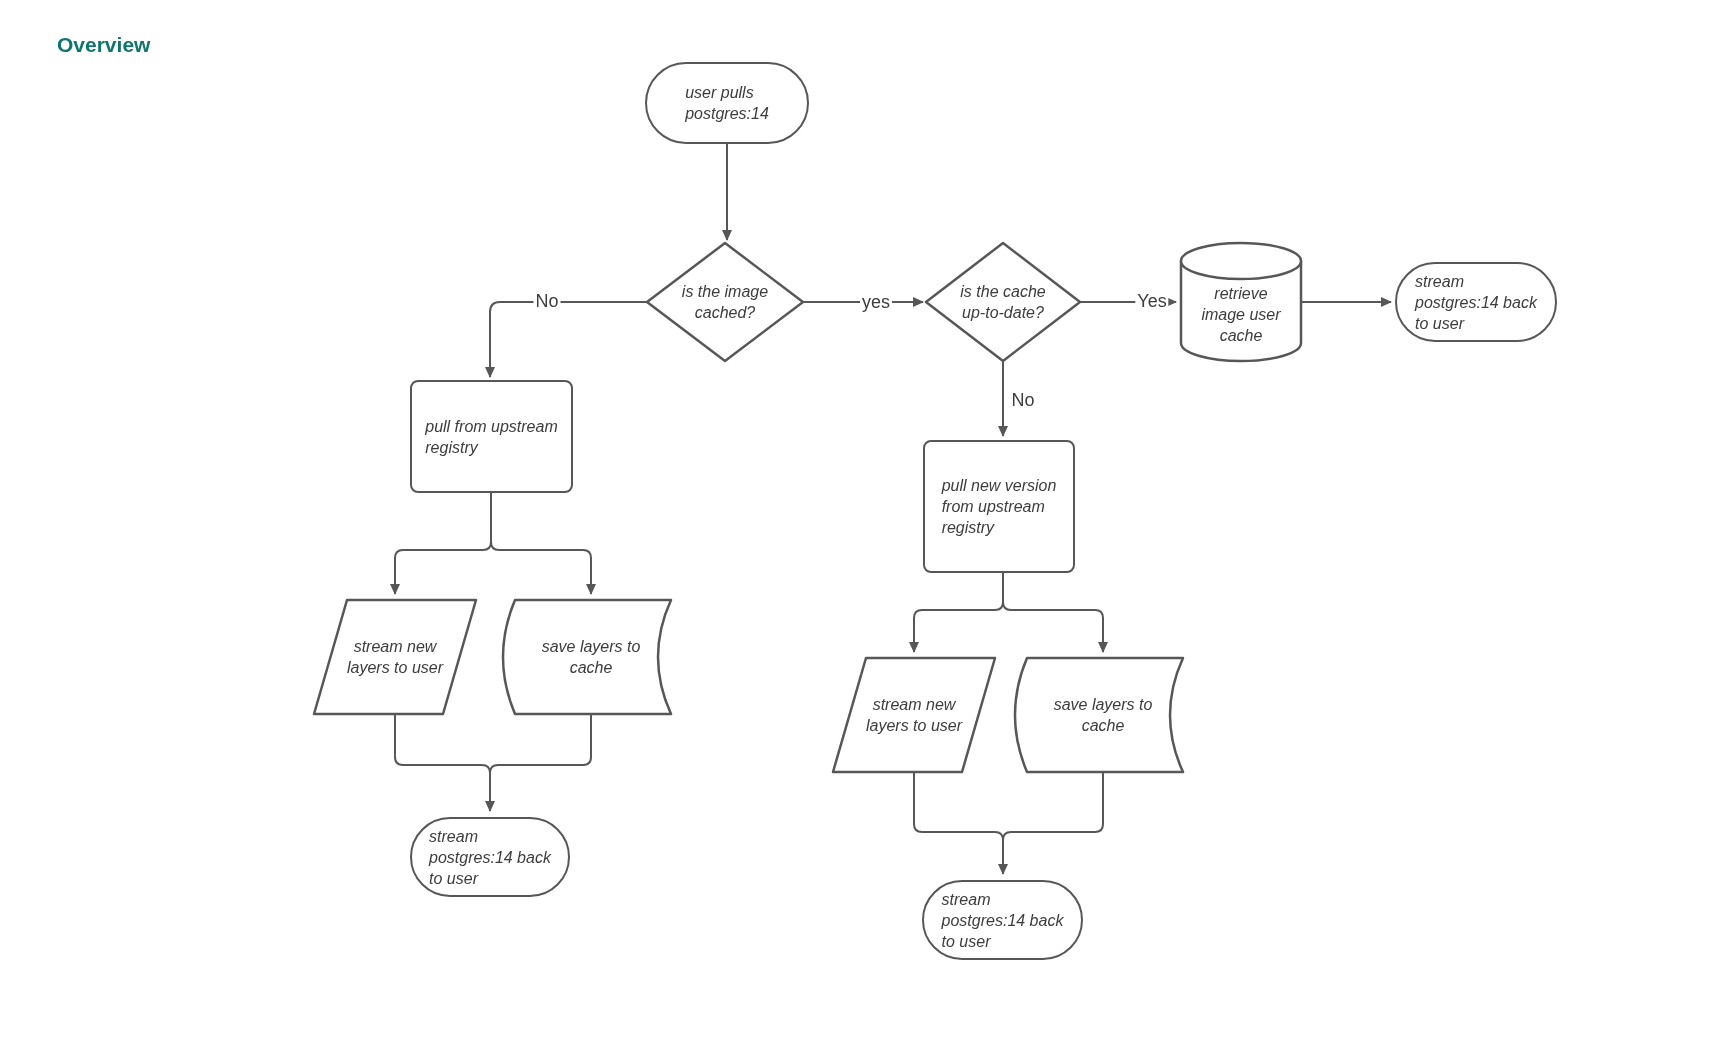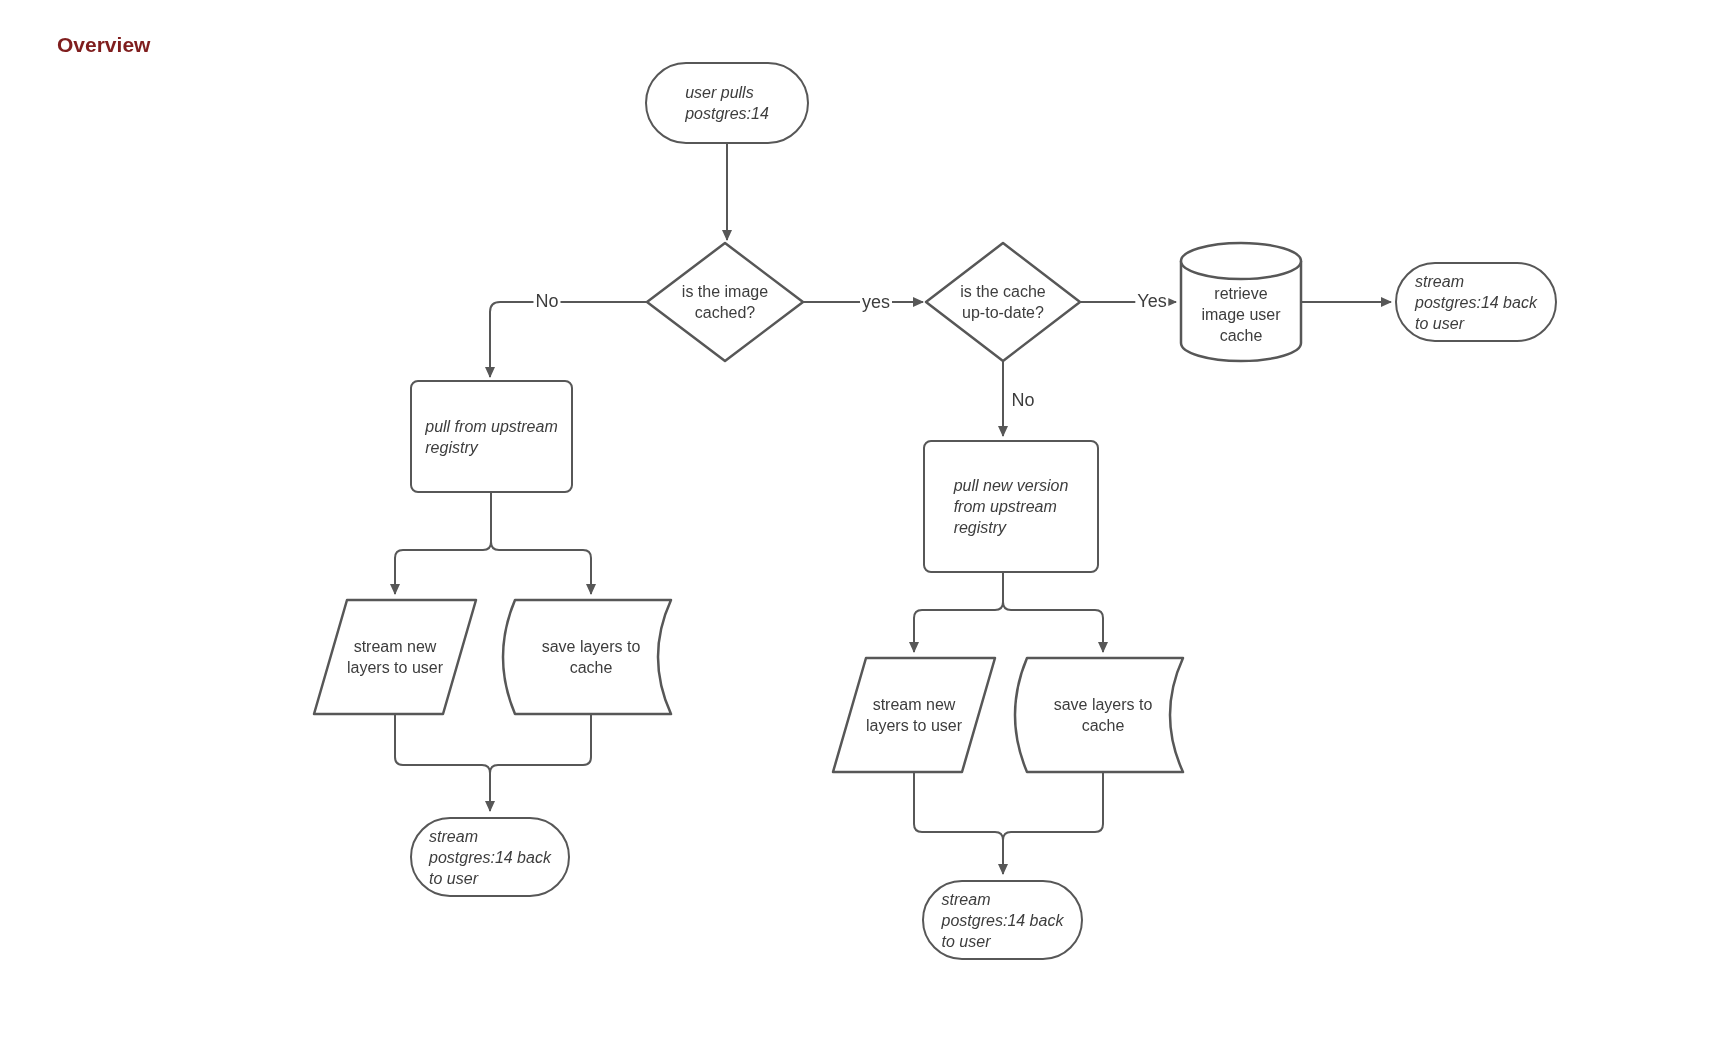--- a/index.html
+++ b/index.html
@@ -16,21 +16,21 @@
     font-family:"Liberation Sans", sans-serif;
     overflow:hidden;
   }
   .page-title{
     position:absolute;
     left:57px;
     top:33px;
     margin:0;
     font-size:21px;
     font-weight:700;
-    color:#7f1d1d;
+    color:#0f766e;
     font-family:"Liberation Sans", sans-serif;
   }
   svg.wire-layer{
     position:absolute;
     left:0;top:0;
     width:1714px;
     height:1054px;
   }
   svg .wire{
     fill:none;
@@ -61,20 +61,21 @@
   }
   .node.terminator{border-radius:41px;}
   .node.process{border-radius:8px;}
   .shape-label{
     position:absolute;
     display:flex;
     align-items:center;
     justify-content:center;
     text-align:center;
     color:var(--text);
+    font-style:italic;
     font-size:16px;
     line-height:21px;
     white-space:pre-line;
     background:transparent;
     pointer-events:none;
   }
   .edge-label{
     position:absolute;
     transform:translate(-50%,-50%);
     background:#ffffff;
@@ -132,21 +133,21 @@
   <div class="node terminator" style="left:645px;top:62px;width:164px;height:82px;">user pulls
 postgres:14</div>
 
   <div class="node process" style="left:410px;top:380px;width:163px;height:113px;">pull from upstream
 registry</div>
 
   <div class="node terminator" style="left:410px;top:817px;width:160px;height:80px;">stream
 postgres:14 back
 to user</div>
 
-  <div class="node process" style="left:923px;top:440px;width:176px;height:133px;">pull new version
+  <div class="node process" style="left:923px;top:440px;width:152px;height:133px;">pull new version
 from upstream
 registry</div>
 
   <div class="node terminator" style="left:1395px;top:262px;width:162px;height:80px;">stream
 postgres:14 back
 to user</div>
 
   <div class="node terminator" style="left:922px;top:880px;width:161px;height:80px;">stream
 postgres:14 back
 to user</div>

